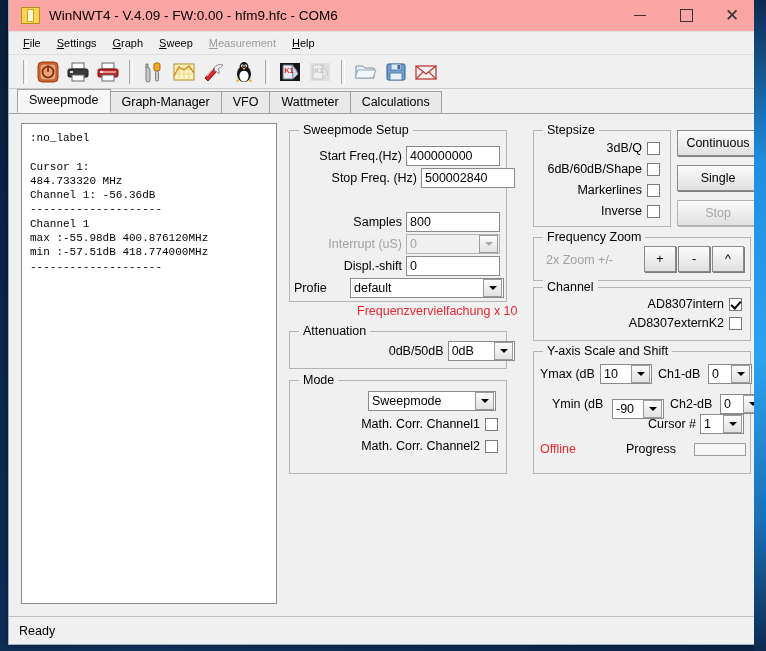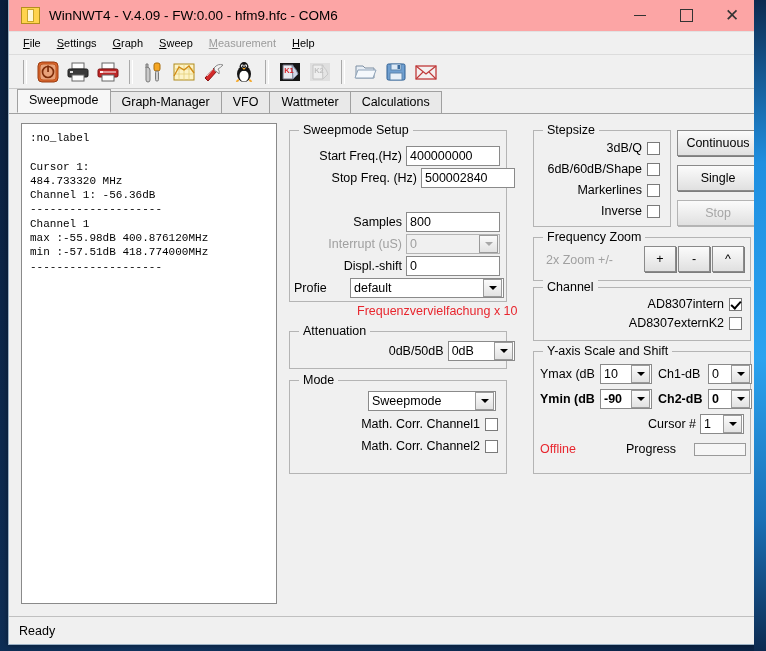--- a/index.html
+++ b/index.html
@@ -504,23 +504,23 @@
             <span class="cval">10</span>
             <span class="arrowbtn"></span>
           </div>
           <div class="lbl" style="width:50px; margin-left:6px; text-align:left;">Ch1-dB</div>
           <div class="combo" style="width:44px;">
             <span class="cval">0</span>
             <span class="arrowbtn"></span>
           </div>
         </div>
 
-        <div class="row" style="left:6px; top:37px;font-weight:bold;">
+        <div class="row" style="left:18px; top:37px;">
           <div class="lbl" style="width:58px; text-align:left;">Ymin (dB</div>
-          <div class="combo" style="width:52px; margin-left:2px;">
+          <div class="combo" style="width:52px; margin-left:2px;margin-top:10px;">
             <span class="cval">-90</span>
             <span class="arrowbtn"></span>
           </div>
           <div class="lbl" style="width:50px; margin-left:6px; text-align:left;">Ch2-dB</div>
           <div class="combo" style="width:44px;">
             <span class="cval">0</span>
             <span class="arrowbtn"></span>
           </div>
         </div>
 

